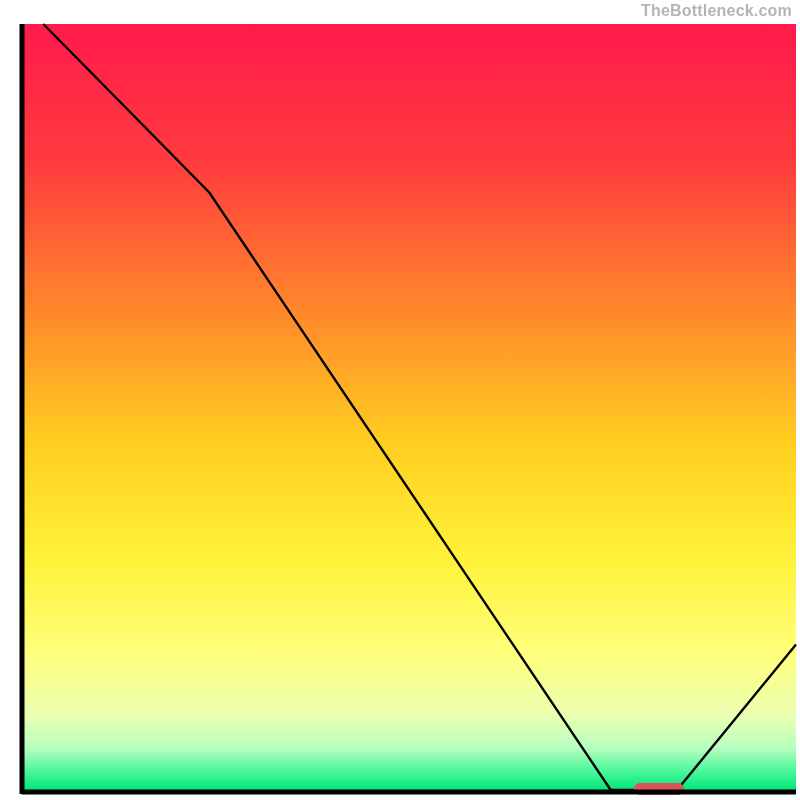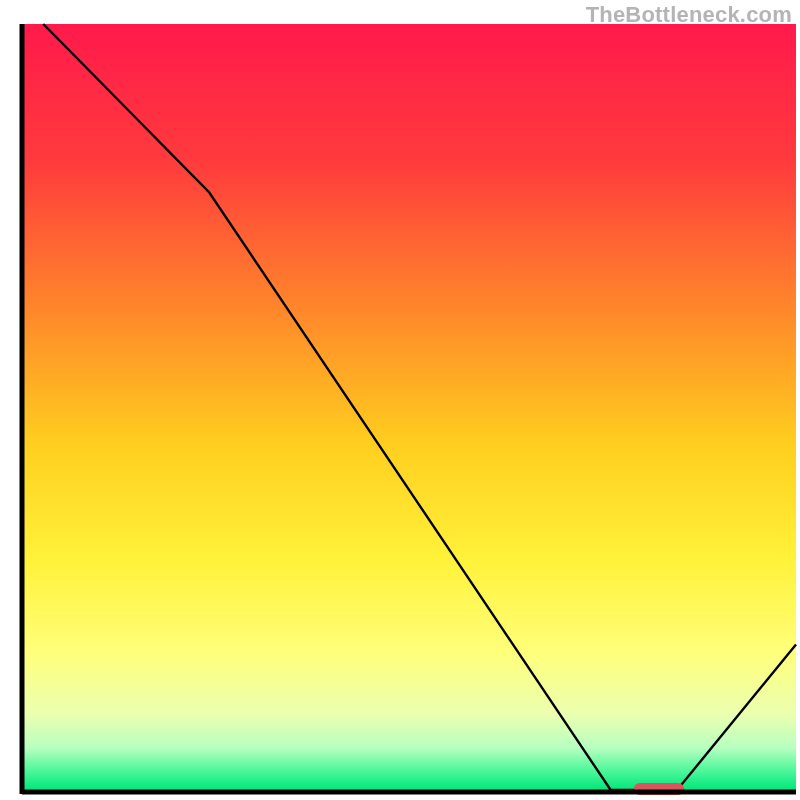--- a/index.html
+++ b/index.html
@@ -12,21 +12,21 @@
   }
   .stage {
     position: relative;
     width: 800px;
     height: 800px;
   }
   .watermark {
     position: absolute;
     top: 2px;
     right: 8px;
-    font-size: 22px;
+    font-size: 16px;
     font-weight: 600;
     color: #80808096;
     letter-spacing: 0.2px;
     user-select: none;
   }
   svg { display: block; }
 </style>
 </head>
 <body>
 

